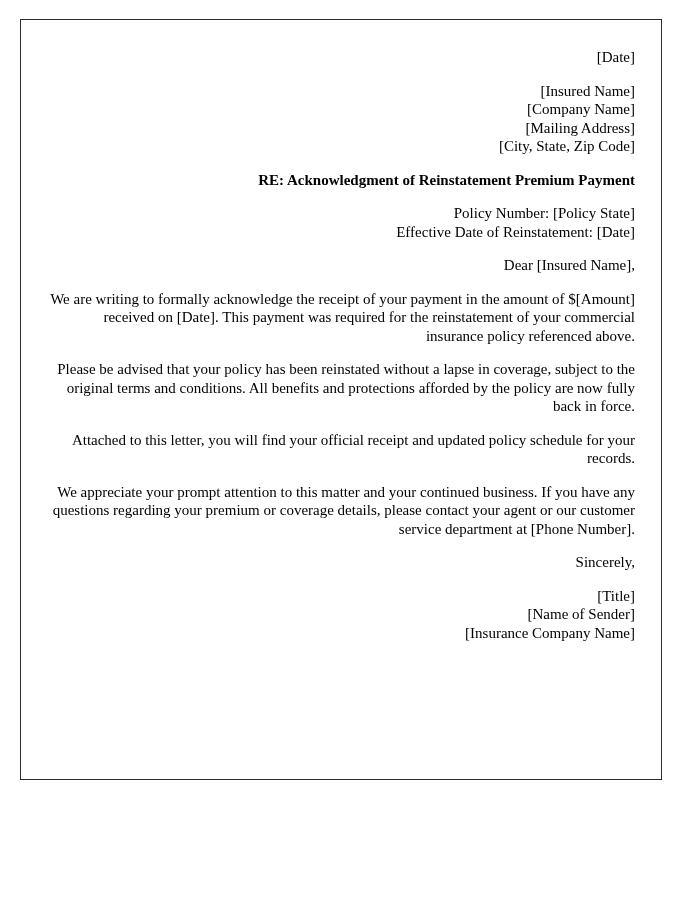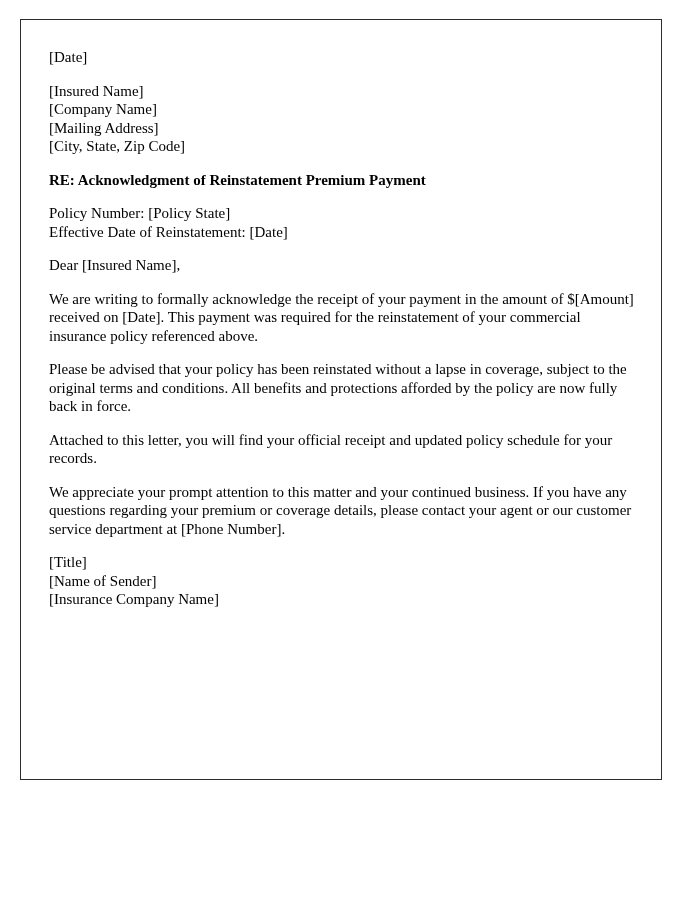--- a/index.html
+++ b/index.html
@@ -26,20 +26,21 @@
     background: #ffffff;
     padding: 28px 26px 0 28px;
     overflow: hidden;
   }
   .letter-page p,
   .letter-page .block {
     margin: 0 0 15px 0;
     font-size: 15px;
     line-height: 18.5px;
     color: #000000;
+    text-align: right;
   }
   .block div {
     font-size: 15px;
     line-height: 18.5px;
   }
   .subject {
     font-weight: bold;
   }
 </style>
 </head>
@@ -67,20 +68,21 @@
     <p>Dear [Insured Name],</p>
 
     <p>We are writing to formally acknowledge the receipt of your payment in the amount of $[Amount] received on [Date]. This payment was required for the reinstatement of your commercial insurance policy referenced above.</p>
 
     <p>Please be advised that your policy has been reinstated without a lapse in coverage, subject to the original terms and conditions. All benefits and protections afforded by the policy are now fully back in force.</p>
 
     <p>Attached to this letter, you will find your official receipt and updated policy schedule for your records.</p>
 
     <p>We appreciate your prompt attention to this matter and your continued business. If you have any questions regarding your premium or coverage details, please contact your agent or our customer service department at [Phone Number].</p>
 
+    <p>Sincerely,</p>
 
     <div class="block">
       <div>[Title]</div>
       <div>[Name of Sender]</div>
       <div>[Insurance Company Name]</div>
     </div>
 
   </div>
 </div>
 

